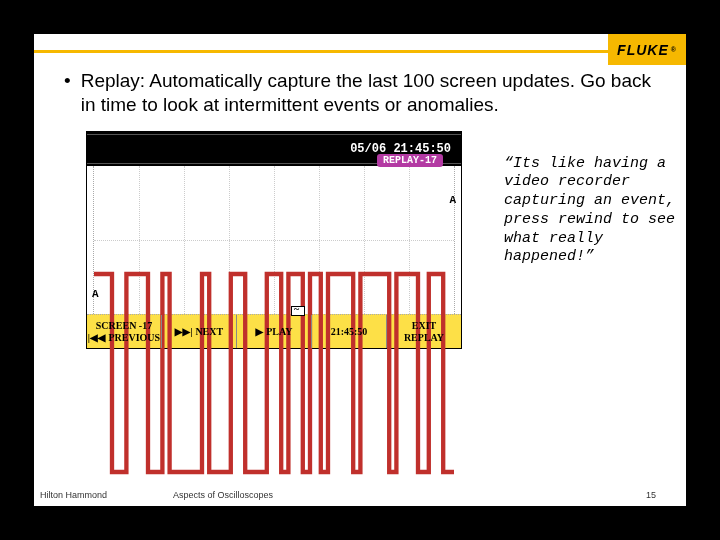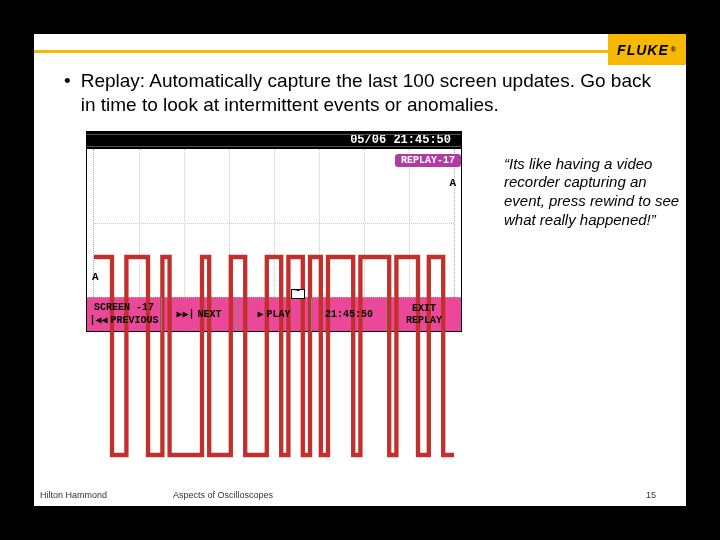--- a/index.html
+++ b/index.html
@@ -9,38 +9,38 @@
   .fluke-badge .reg { font-size:7px; font-style:normal; vertical-align:super; margin-left:2px; }
   .title-block { padding:12px 4px 0 4px; }
   .title { font-size:24px; font-weight:bold; text-decoration:underline; }
   .subtitle { font-size:14px; font-weight:bold; text-decoration:underline; margin-top:2px; }
   .rule { border:none; border-top:3px solid #f6b800; margin:4px 0 0 0; }
   .body { padding:16px 22px 0 30px; }
   .bullet { display:flex; font-size:19px; line-height:1.25; }
   .bullet .dot { margin-right:10px; }
   .stage { position:relative; margin-top:14px; }
   .scope { position:absolute; left:22px; top:0; width:376px; border:1px solid #000; background:#fff; }
-  .scope-top { height:17px; background:#000; color:#fff; display:flex; justify-content:flex-end; align-items:center; font-family:"Courier New",monospace; font-weight:bold; font-size:12px; padding-right:10px; position:relative; }
+  .scope-top { height:34px; background:#000; color:#fff; display:flex; justify-content:flex-end; align-items:center; font-family:"Courier New",monospace; font-weight:bold; font-size:12px; padding-right:10px; position:relative; }
   .scope-top::before, .scope-top::after { content:""; position:absolute; left:0; height:1px; width:100%; background:#555; }
   .scope-top::before { top:2px; } .scope-top::after { bottom:2px; }
-  .replay-pill { position:absolute; right:0; top:22px; background:#b33aa3; color:#fff; font-family:"Courier New",monospace; font-weight:bold; font-size:10px; padding:1px 6px; border-radius:3px; z-index:2; }
+  .replay-pill { position:absolute; right:18px; top:22px; background:#b33aa3; color:#fff; font-family:"Courier New",monospace; font-weight:bold; font-size:10px; padding:1px 6px; border-radius:3px; z-index:2; }
   .plot { height:148px; position:relative; background:#fff; margin:0 6px; border-left:1px dotted #aaa; border-right:1px dotted #aaa; }
   .plot .grid-v { position:absolute; top:0; bottom:0; border-left:1px dotted #ccc; }
   .plot .grid-h { position:absolute; left:0; right:0; border-top:1px dotted #ccc; }
   .wave { position:absolute; left:0; right:0; top:0; bottom:0; }
   .ref-a { position:absolute; font-family:"Courier New",monospace; font-weight:bold; font-size:11px; color:#000; }
-  .scope-bot { border-top:1px dotted #aaa; background:#ec4899; display:flex; height:34px; font-family:Liberation Mono, monospace; font-weight:bold; font-size:10px; color:#000; }
+  .scope-bot { border-top:1px dotted #aaa; background:#fde047; display:flex; height:34px; font-family:Liberation Serif, serif; font-weight:bold; font-size:10px; color:#000; }
   .sk { flex:1; border-right:1px solid #888; display:flex; flex-direction:column; align-items:center; justify-content:center; gap:1px; position:relative; }
   .sk:last-child { border-right:none; }
   .sk .row1 { font-size:10px; }
   .sk .row2 { font-size:10px; display:flex; align-items:center; gap:3px; }
   .ico { display:inline-block; }
   .loop { position:absolute; top:-9px; right:6px; width:14px; height:10px; border:1px solid #000; background:#fff; }
   .loop::after { content:"~"; position:absolute; top:-4px; left:2px; font-size:10px; }
-  .quote { position:absolute; left:440px; top:24px; width:178px; font-family:Liberation Sans, sans-serif; font-style:italic; font-size:15px; line-height:1.25; }
+  .quote { position:absolute; left:440px; top:24px; width:178px; font-family:Liberation Mono, monospace; font-style:italic; font-size:15px; line-height:1.25; }
   .footer { position:absolute; bottom:6px; left:0; right:0; display:flex; align-items:flex-end; font-size:9px; color:#333;gap:23px; }
   .footer .author { margin-left:6px; width:110px; }
   .footer .course { width:170px; }
   .footer .pagenum { position:absolute; right:30px; }
 </style>
 </head>
 <body>
 
 <div class="slide">
 

